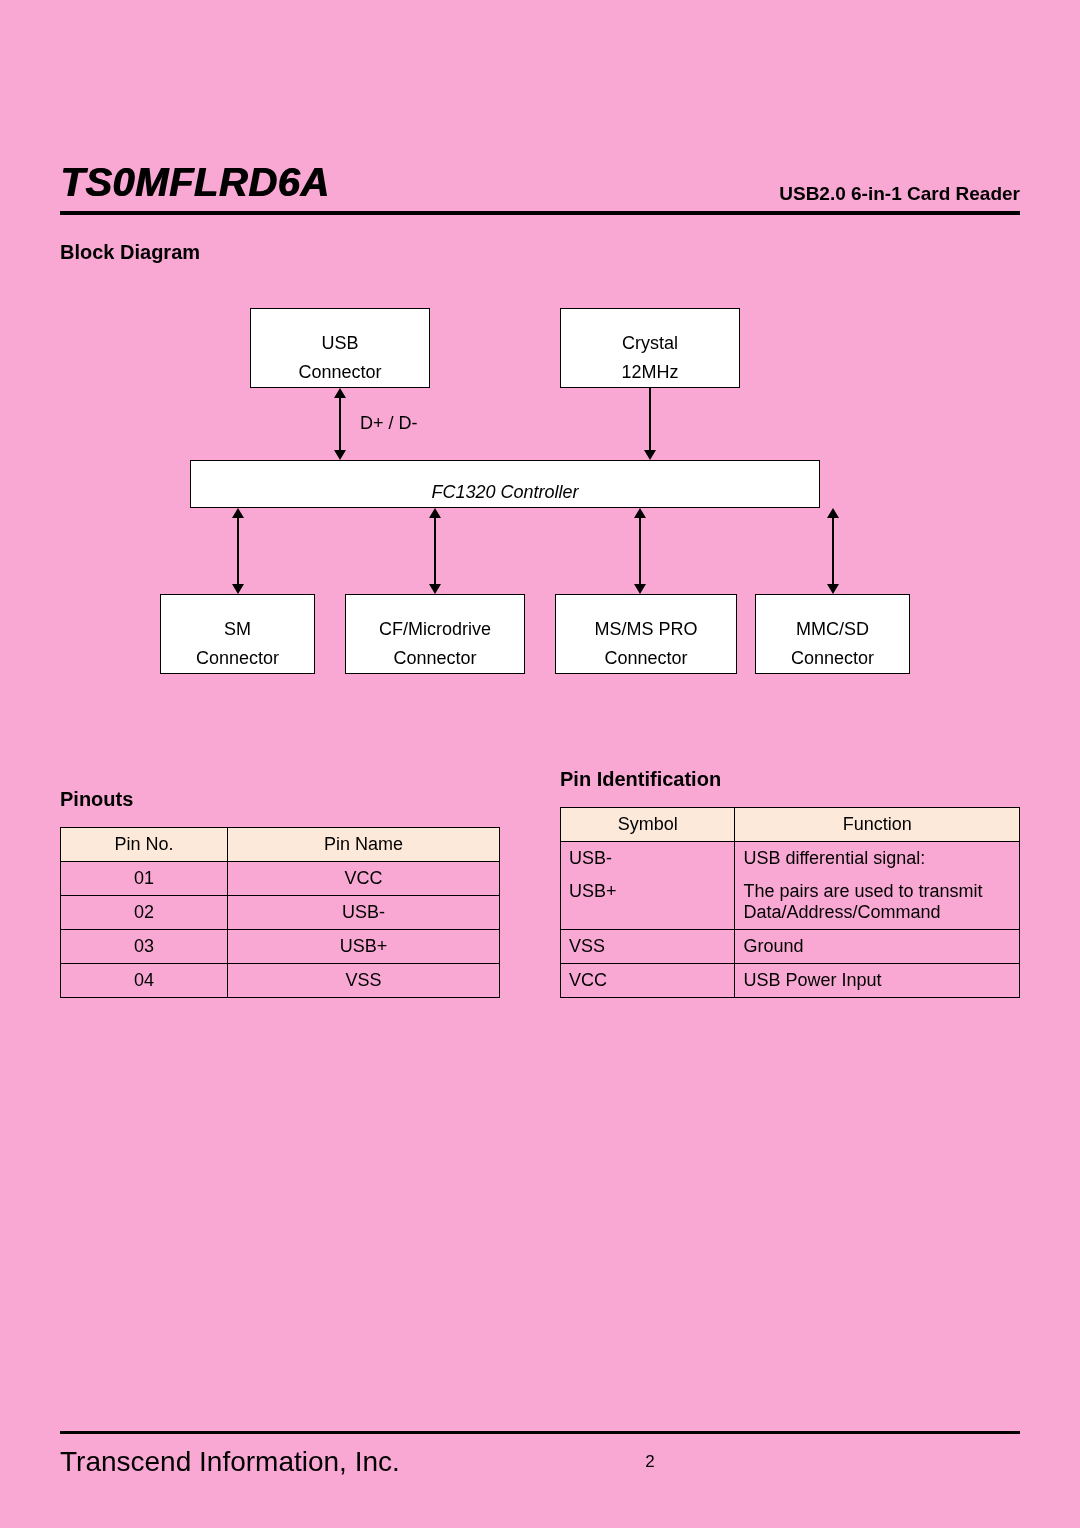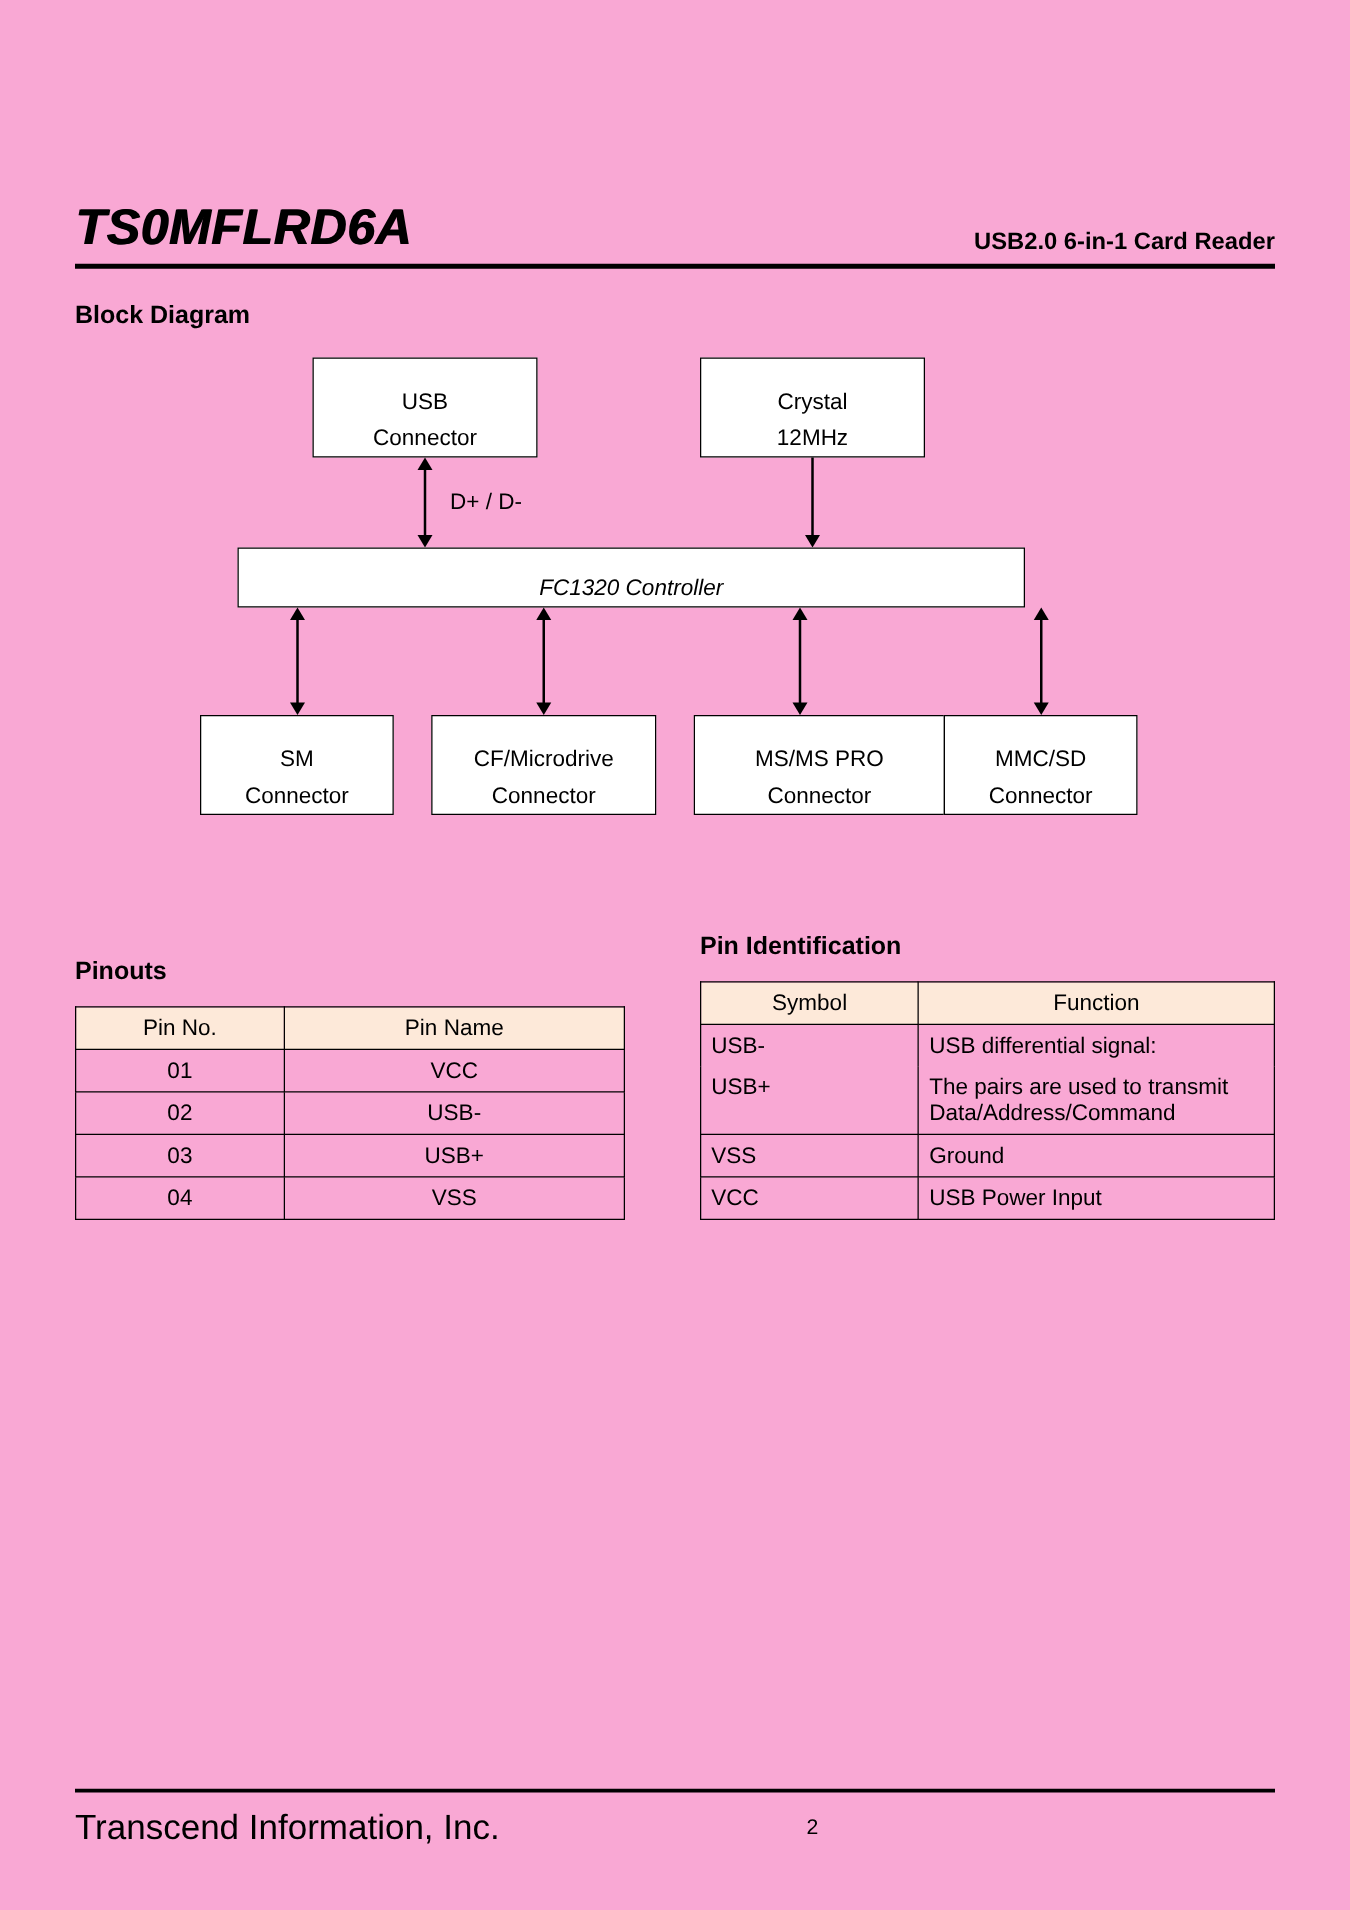--- a/index.html
+++ b/index.html
@@ -34,21 +34,21 @@
     letter-spacing: 0.5px;
     text-shadow: 1px 0 0 #000;
   }
   .subtitle {
     font-size: 19px;
     font-weight: 700;
   }
   .section-heading {
     font-size: 20px;
     font-weight: 700;
-    margin-bottom: 22px;
+    margin-bottom: 44px;
   }
   .diagram-wrap {
     position: relative;
     width: 100%;
     height: 380px;
     margin-bottom: 80px;
   }
   .box {
     position: absolute;
     border: 1.5px solid #000;
@@ -157,21 +157,21 @@
     </div>
 
     <div class="box" style="left:100px; top:286px; width:155px; height:80px;">
       <span>SM</span>
       <span>Connector</span>
     </div>
     <div class="box" style="left:285px; top:286px; width:180px; height:80px;">
       <span>CF/Microdrive</span>
       <span>Connector</span>
     </div>
-    <div class="box" style="left:495px; top:286px; width:201px; height:80px;">
+    <div class="box" style="left:495px; top:286px; width:182px; height:80px;">
       <span>MS/MS PRO</span>
       <span>Connector</span>
     </div>
     <div class="box" style="left:695px; top:286px; width:155px; height:80px;">
       <span>MMC/SD</span>
       <span>Connector</span>
     </div>
 
     <div class="arrow-line" style="left:177px; top:208px; width:2px; height:70px;"></div>
     <div class="arrow-head-up" style="left:172px; top:200px;"></div>

